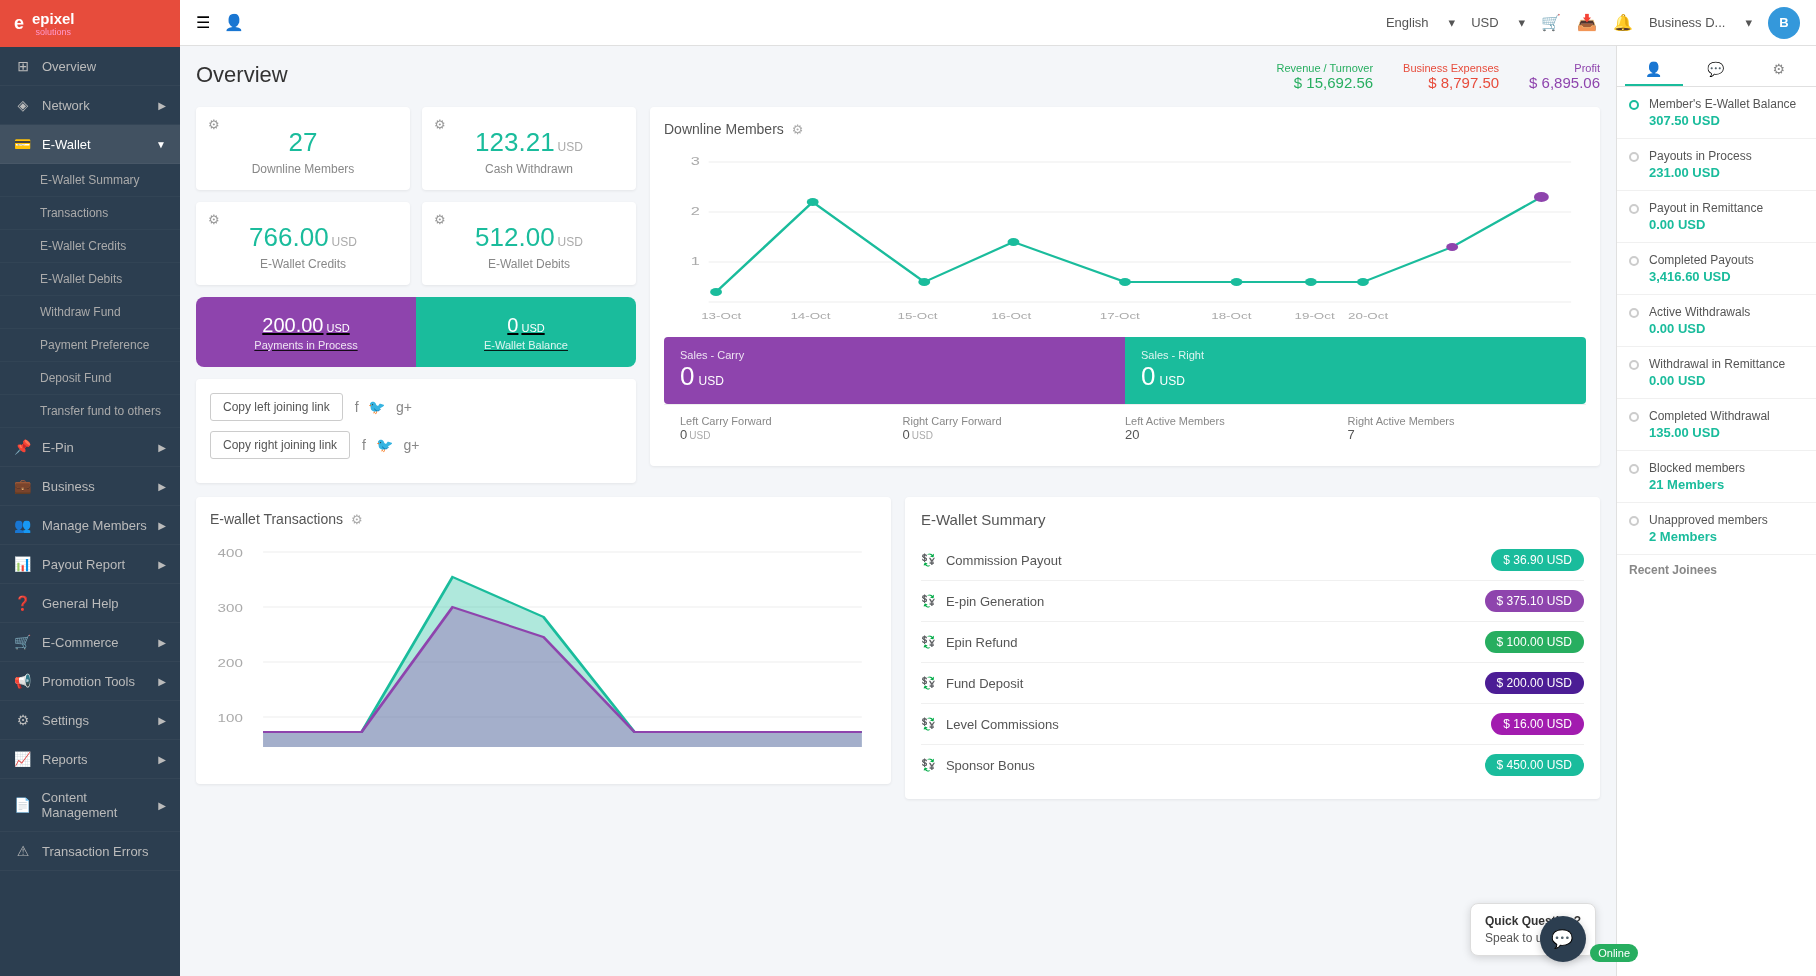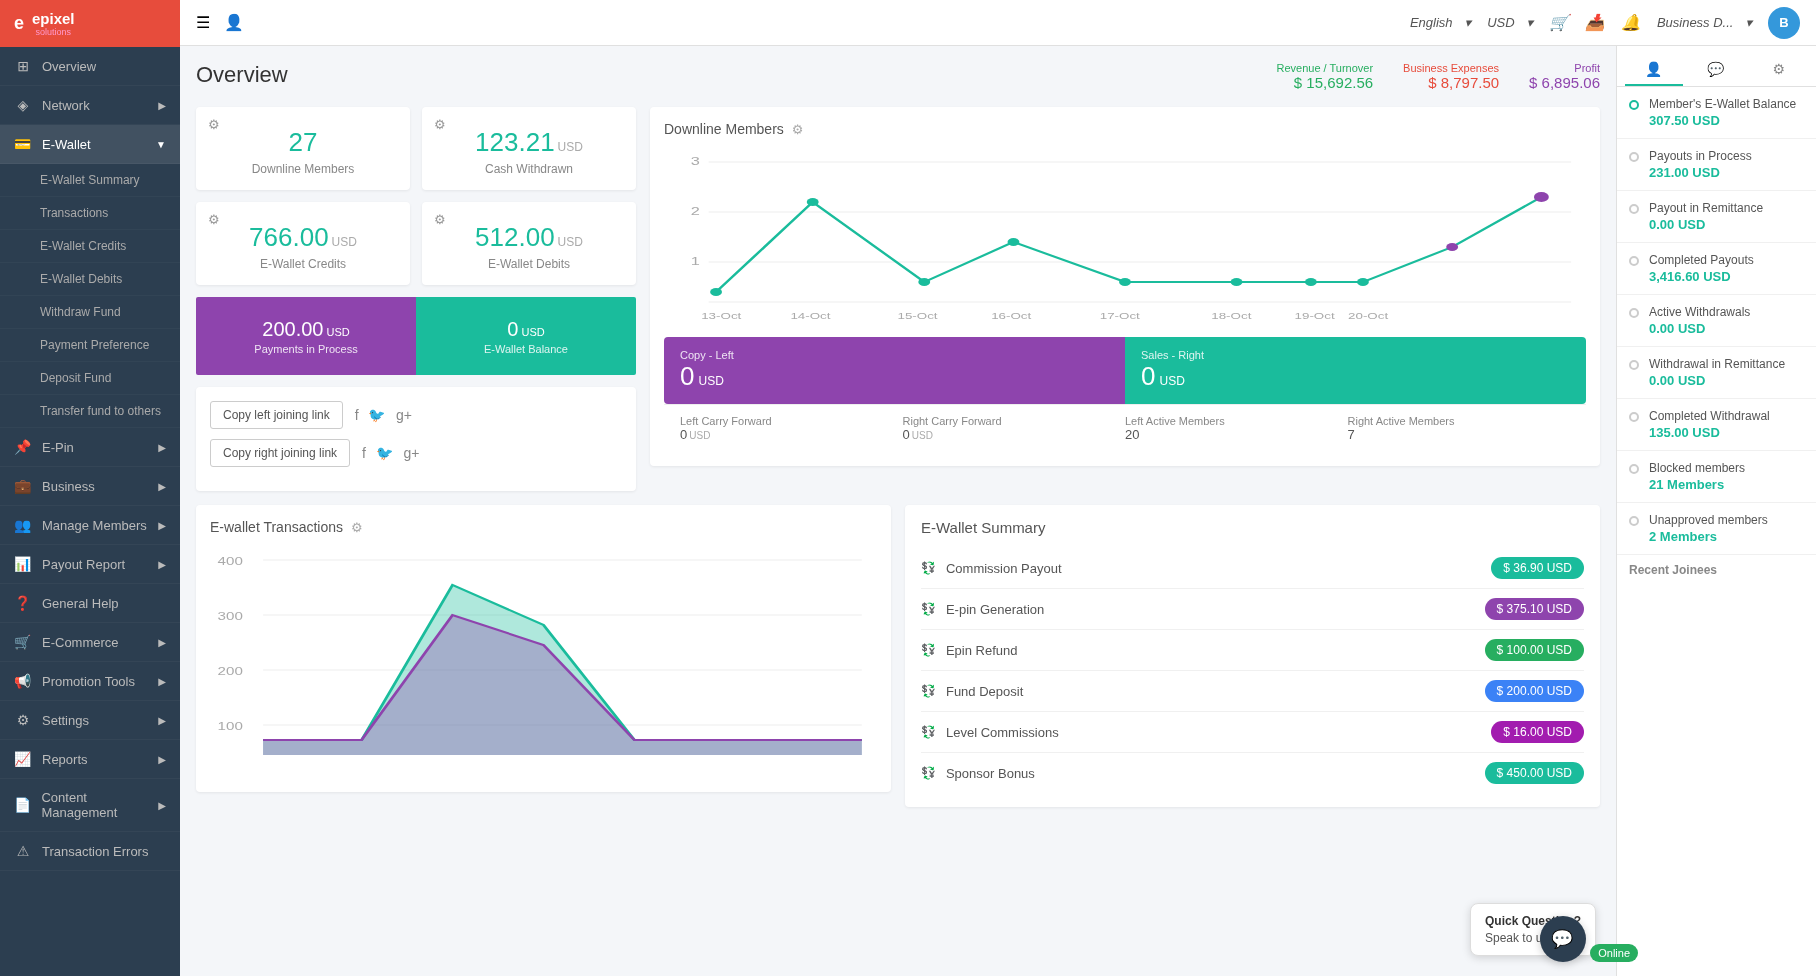--- a/index.html
+++ b/index.html
@@ -61,21 +61,21 @@
       height: 46px;
       background: #fff;
       border-bottom: 1px solid #e0e0e0;
       display: flex;
       align-items: center;
       justify-content: space-between;
       padding: 0 16px;
     }
     #topbar .tb-left { display: flex; align-items: center; gap: 14px; }
     #topbar .tb-right { display: flex; align-items: center; gap: 16px; font-size: 13px; color: #555; }
-    #topbar .tb-right .tb-btn { cursor: pointer; display: flex; align-items: center; gap: 12px; font-style: italic; }
+    #topbar .tb-right .tb-btn { cursor: pointer; display: flex; align-items: center; gap: 20px; }
     .tb-avatar { width: 32px; height: 32px; border-radius: 50%; background: #3498db; display: flex; align-items: center; justify-content: center; color: #fff; font-size: 13px; font-weight: bold; cursor: pointer; }
 
     
     #content-wrap {
       display: flex;
       flex: 1;
       overflow: hidden;
     }
 
     
@@ -107,23 +107,24 @@
       box-shadow: 0 1px 3px rgba(0,0,0,0.07);
     }
     .stat-card .sc-gear { position: absolute; top: 10px; left: 12px; color: #999; font-size: 13px; cursor: pointer; }
     .stat-card .sc-value { font-size: 26px; color: #1abc9c; text-align: center; margin-top: 6px; font-weight: 400; }
     .stat-card .sc-value .sc-unit { font-size: 12px; color: #aaa; margin-left: 3px; }
     .stat-card .sc-label { text-align: center; font-size: 12px; color: #888; margin-top: 4px; }
 
     
     .payment-bar {
       display: flex;
-      border-radius: 2px;
+      border-radius: 8px;
       overflow: hidden;
-      height: 78px;
+      height: 70px;
+      text-decoration: underline;
     }
     .pb-left {
       background: #8e44ad;
       flex: 1;
       display: flex;
       flex-direction: column;
       align-items: center;
       justify-content: center;
       color: #fff;
     }
@@ -248,21 +249,21 @@
     .ews-badge {
       border-radius: 14px;
       padding: 4px 12px;
       font-size: 12px;
       color: #fff;
       font-weight: 500;
     }
     .badge-teal { background: #1abc9c; }
     .badge-purple { background: #8e44ad; }
     .badge-green { background: #27ae60; }
-    .badge-blue { background: #3b82f6; }
+    .badge-blue { background: #4c1d95; }
     .badge-red { background: #a21caf; }
 
     
     #right-panel {
       width: 200px;
       min-width: 200px;
       background: #fff;
       border-left: 1px solid #e0e0e0;
       display: flex;
       flex-direction: column;
@@ -680,21 +681,21 @@
                 <text x="220" y="172" font-size="9" fill="#aaa">16-Oct</text>
                 <text x="293" y="172" font-size="9" fill="#aaa">17-Oct</text>
                 <text x="368" y="172" font-size="9" fill="#aaa">18-Oct</text>
                 <text x="424" y="172" font-size="9" fill="#aaa">19-Oct</text>
                 <text x="460" y="172" font-size="9" fill="#aaa">20-Oct</text>
               </svg>
             </div>
 
             <div class="sales-row">
               <div class="sales-left">
-                <div class="sales-label">Copy - Left</div>
+                <div class="sales-label">Sales - Carry</div>
                 <div class="sales-value">
                   <span>0</span><span class="sales-unit">USD</span>
                 </div>
               </div>
               <div class="sales-right">
                 <div class="sales-label">Sales - Right</div>
                 <div class="sales-value">
                   <span>0</span><span class="sales-unit">USD</span>
                 </div>
               </div>

